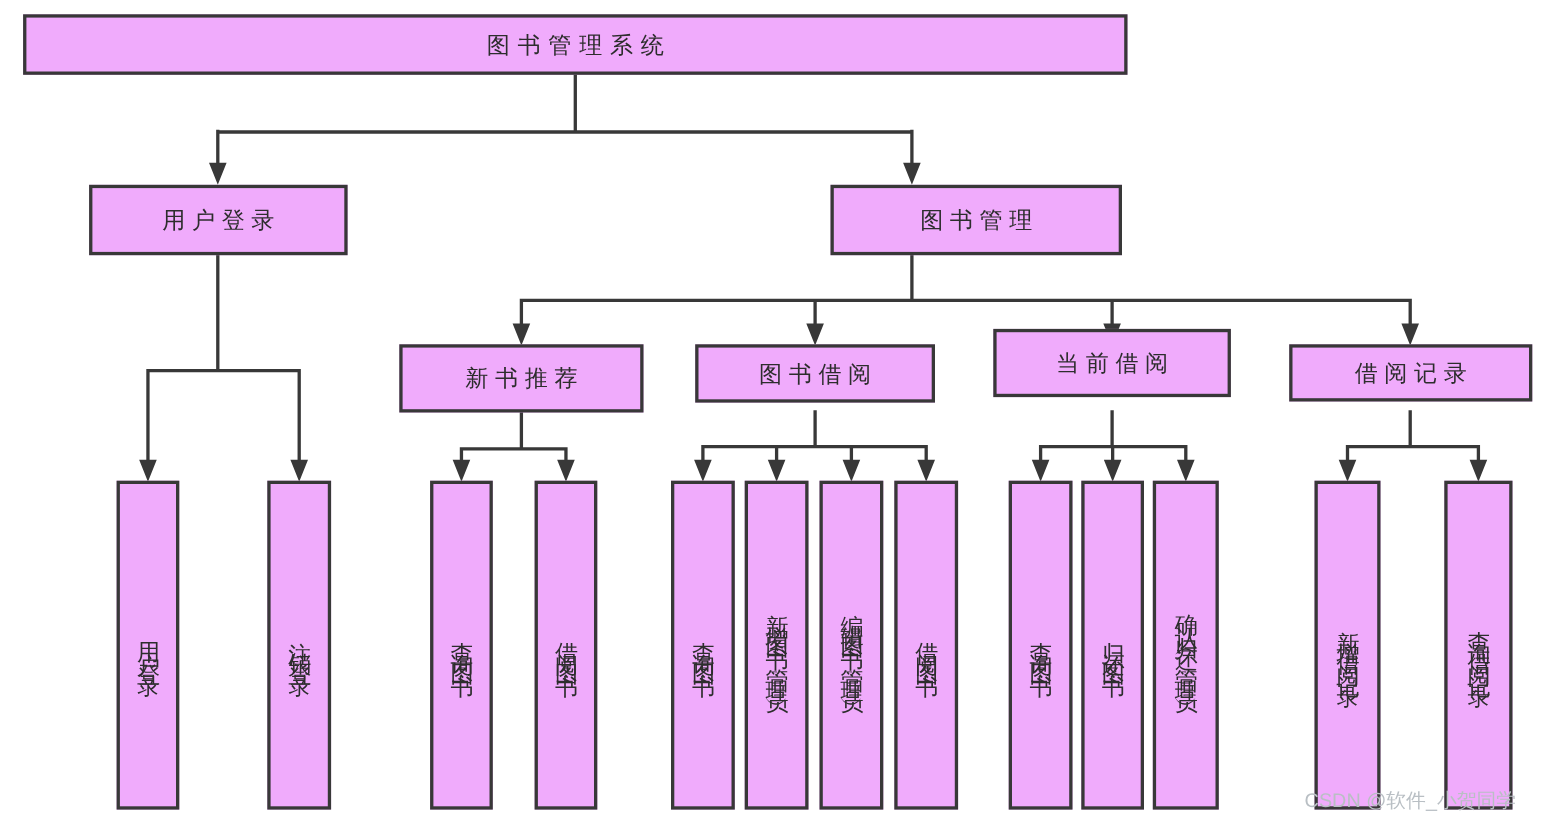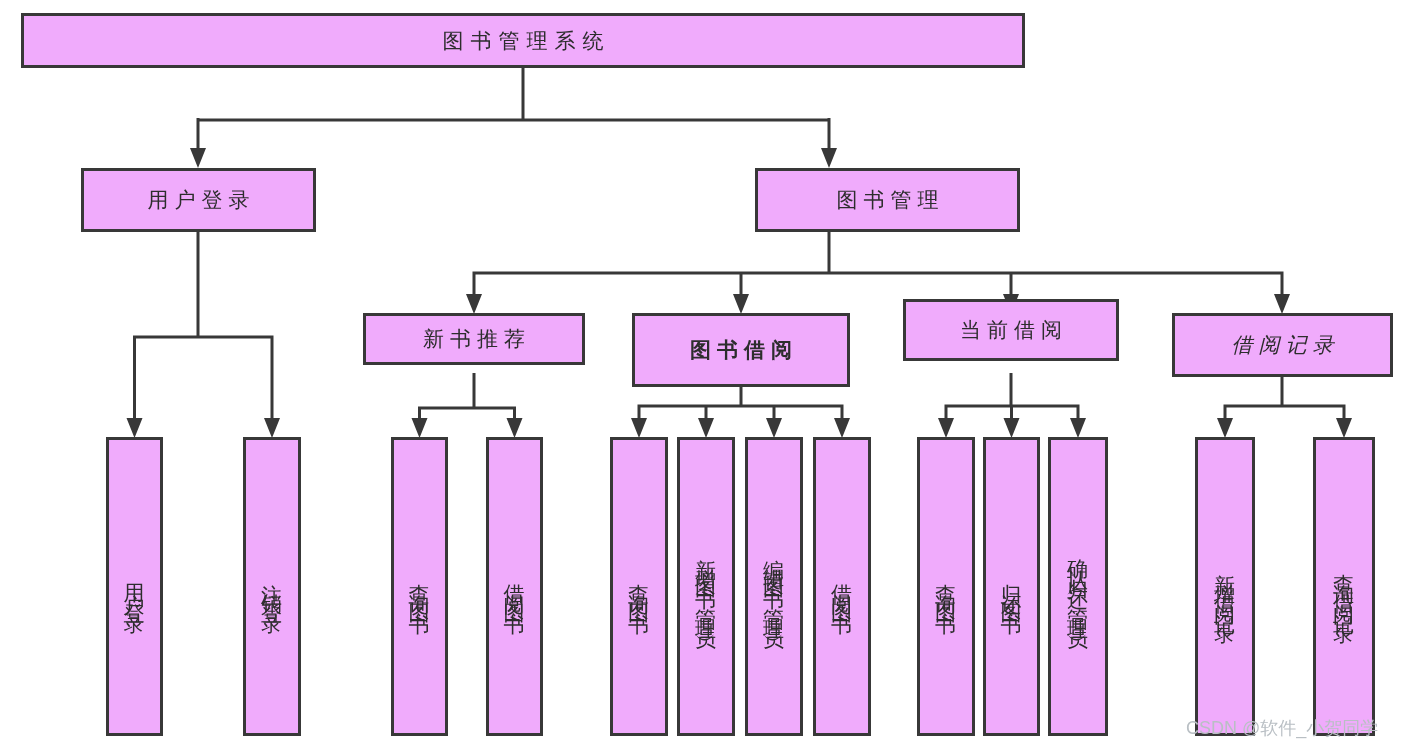--- a/index.html
+++ b/index.html
@@ -76,30 +76,30 @@
   <span class="hlabel">图书管理系统</span>
 </div>
 
 <div class="box" style="left:81px; top:168px; width:235px; height:64px;">
   <span class="hlabel">用户登录</span>
 </div>
 <div class="box" style="left:711px; top:168px; width:265px; height:64px;margin-left:44px;">
   <span class="hlabel">图书管理</span>
 </div>
 
-<div class="box" style="left:363px; top:313px; width:222px; height:52px;">
+<div class="box" style="left:363px; top:313px; width:222px; height:62px;">
   <span class="hlabel">新书推荐</span>
 </div>
-<div class="box" style="left:632px; top:313px; width:218px; height:74px;font-weight:bold;">
+<div class="box" style="left:632px; top:313px; width:218px; height:53px;">
   <span class="hlabel">图书借阅</span>
 </div>
 <div class="box" style="left:903px; top:299px; width:216px; height:62px;">
   <span class="hlabel">当前借阅</span>
 </div>
-<div class="box" style="left:1172px; top:313px; width:221px; height:64px;font-style:italic;">
+<div class="box" style="left:1172px; top:313px; width:221px; height:52px;">
   <span class="hlabel">借阅记录</span>
 </div>
 
 <div class="box" style="left:106px; top:437px; width:57px; height:299px;">
   <span class="vlabel">用户登录</span>
 </div>
 <div class="box" style="left:243px; top:437px; width:58px; height:299px;">
   <span class="vlabel">注销登录</span>
 </div>
 <div class="box" style="left:391px; top:437px; width:57px; height:299px;">

